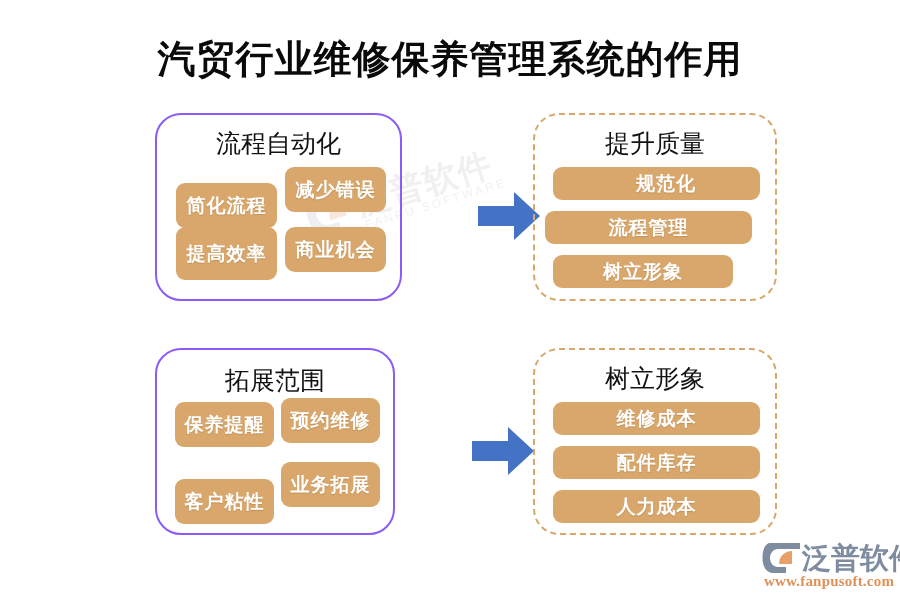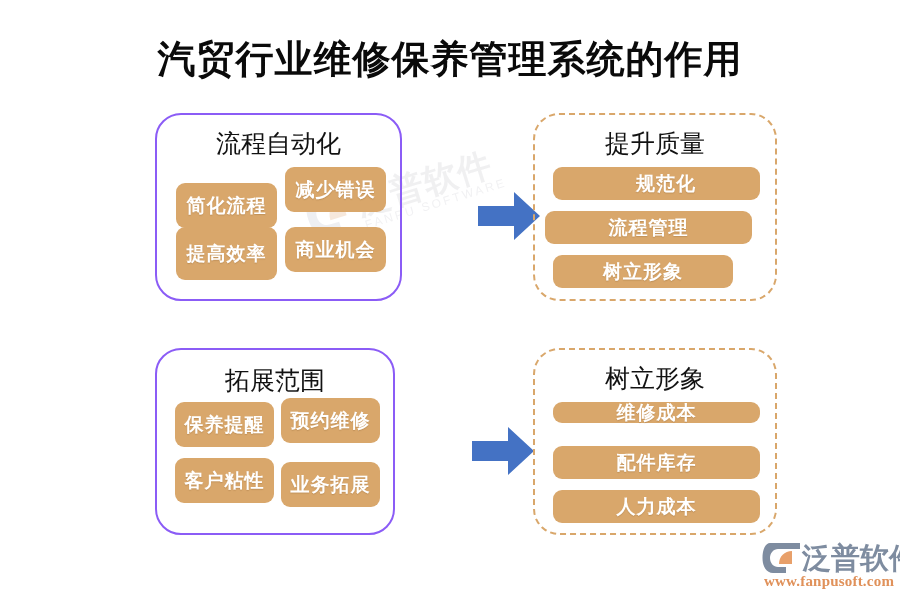--- a/index.html
+++ b/index.html
@@ -205,31 +205,31 @@
     <div class="group-title" style="top:14px;">提升质量</div>
     <div class="chip" style="left:18px; top:52px; width:207px; height:33px;padding-left:19px;">规范化</div>
     <div class="chip" style="left:10px; top:96px; width:207px; height:33px;">流程管理</div>
     <div class="chip" style="left:18px; top:140px; width:180px; height:33px;">树立形象</div>
   </div>
 
   <div class="group solid" style="left:155px; top:348px; width:240px; height:187px;">
     <div class="group-title" style="top:16px;font-family:Liberation Serif, serif;">拓展范围</div>
     <div class="chip" style="left:18px; top:52px; width:99px; height:45px;">保养提醒</div>
     <div class="chip" style="left:124px; top:48px; width:99px; height:45px;">预约维修</div>
-    <div class="chip" style="left:18px; top:108px; width:99px; height:45px;">客户粘性</div>
+    <div class="chip" style="left:18px; top:129px; width:99px; height:45px;">客户粘性</div>
     <div class="chip" style="left:124px; top:112px; width:99px; height:45px;">业务拓展</div>
   </div>
 
   <svg class="arrow" style="left:472px; top:425px;" viewBox="0 0 62 52">
     <path d="M0 16 L36 16 L36 2 L62 26 L36 50 L36 36 L0 36 Z" fill="#4472C4"></path>
   </svg>
 
   <div class="group dashed" style="left:533px; top:348px; width:244px; height:187px;">
     <div class="group-title" style="top:14px;">树立形象</div>
-    <div class="chip" style="left:18px; top:52px; width:207px; height:21px;">维修成本</div>
+    <div class="chip" style="left:18px; top:52px; width:207px; height:33px;">维修成本</div>
     <div class="chip" style="left:18px; top:96px; width:207px; height:33px;">配件库存</div>
     <div class="chip" style="left:18px; top:140px; width:207px; height:33px;">人力成本</div>
   </div>
 
   <div id="logo">
     <svg id="logo-mark" viewBox="0 0 40 32">
       <path d="M8 1 L38 1 L38 7 L16 7 C11.5 7 8 11 8 16 C8 21 11.5 25 16 25 L24 25 L24 31 L11 31 C4.5 31 0.5 24.5 0.5 16 C0.5 7.5 3.5 1 8 1 Z" fill="#7E8CA0"></path>
       <path d="M17 22 C17 14.5 22.5 9 30 9 L30 22 Z" fill="#E8A06A"></path>
     </svg>
     <div id="logo-text">泛普软件</div>

